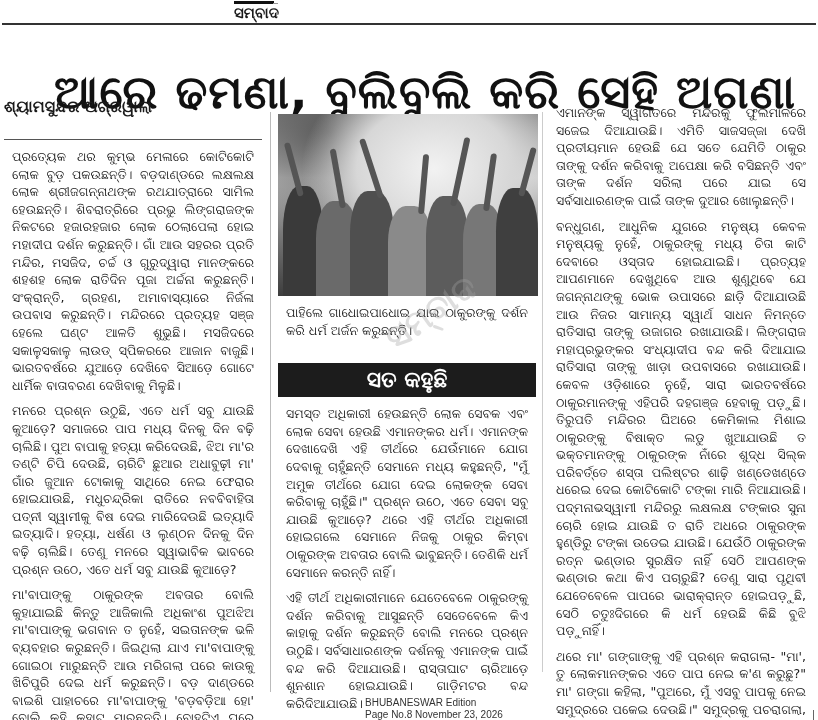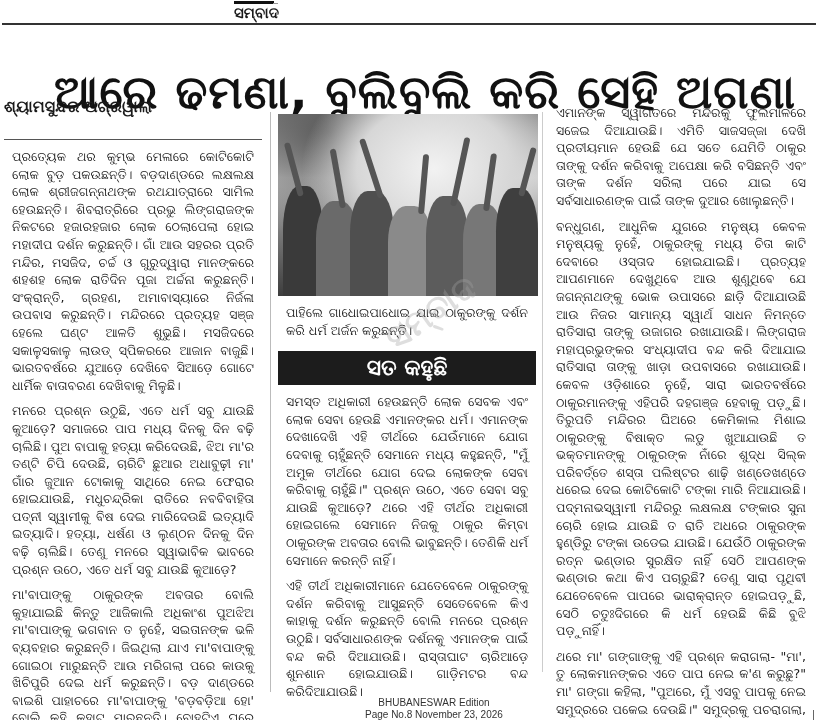--- a/index.html
+++ b/index.html
@@ -49,26 +49,26 @@
       linear-gradient(180deg, #8a8a8a 0%, #cfcfcf 35%, #7a7a7a 65%, #3d3d3d 100%);
     position: relative; overflow: hidden;
   }
   .photo .fig {
     position: absolute; bottom: 0; border-radius: 40% 40% 0 0; background: #4a4a4a;
   }
   .photo .arm { position: absolute; width: 6px; background: #555; border-radius: 3px; transform-origin: bottom center; }
 
   .banner {
     background: #1c1c1c; color: #fff; text-align: center; font-size: 22px; font-weight: bold;
-    height: 34px; line-height: 34px; margin: 12px 0 6px 0;
+    height: 34px; line-height: 34px; margin: 24px 0 6px 0;
   }
 
   .footer {
     position: absolute; left: 365px; top: 697px; font-family: "Liberation Sans", sans-serif;
-    font-size: 10px; line-height: 12px; color: #333; text-align: center;
+    font-size: 10px; line-height: 12px; color: #333;
   }
   .bottom-mark { position: absolute; right: 4px; top: 710px; width: 1px; height: 10px; background: #666; }
   .watermark {
     position: absolute; left: 380px; top: 292px; font-size: 34px; font-weight: bold;
     color: rgba(160,160,160,0.35); transform: rotate(-35deg);
   }
 </style>
 </head>
 <body>
 

